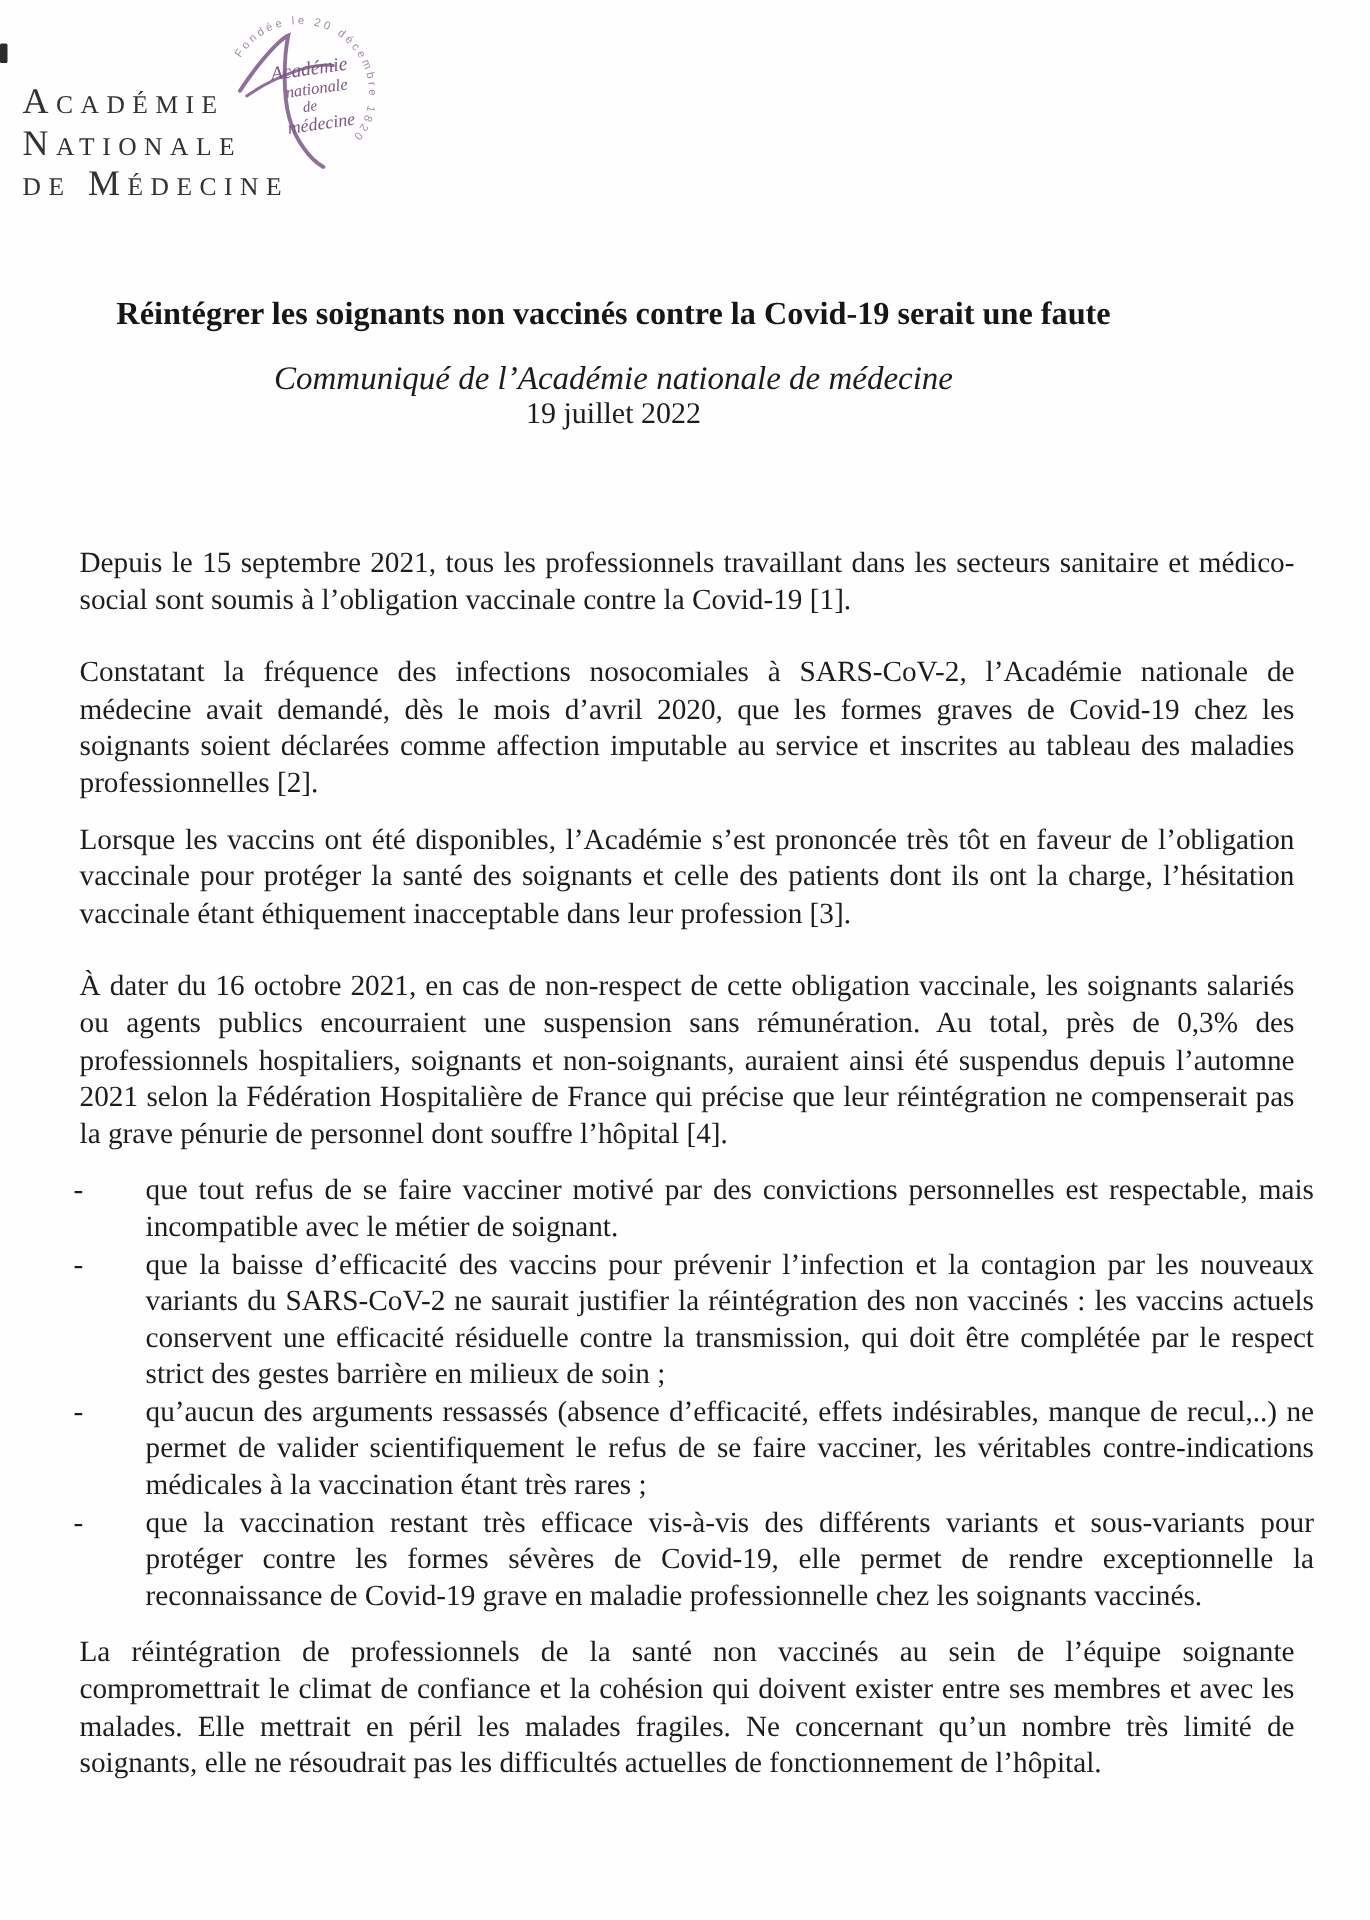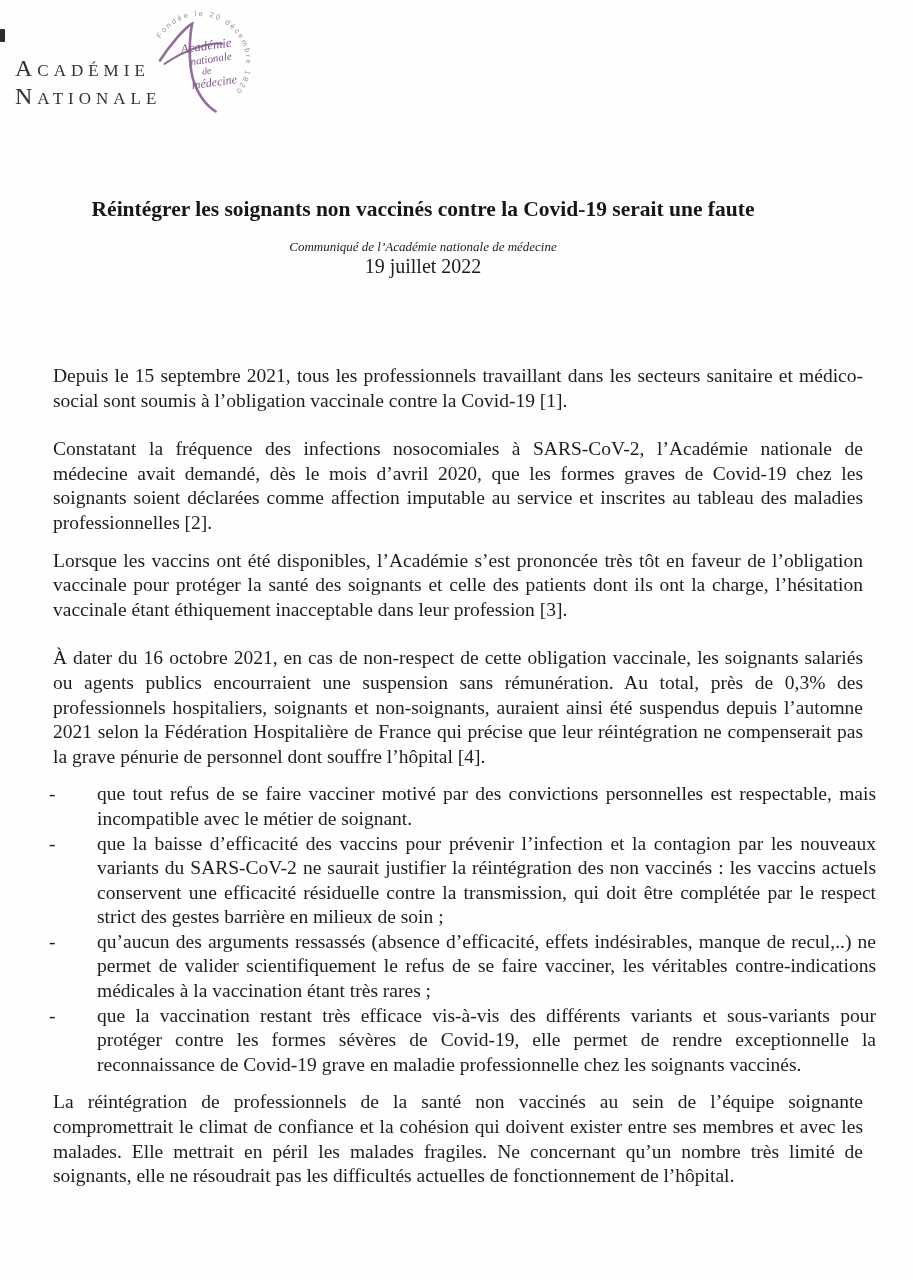--- a/index.html
+++ b/index.html
@@ -31,23 +31,23 @@
     fill:#a38aa8;
   }
   .seal .script{
     font-family:"Liberation Serif", serif;
     font-style:italic;
     fill:#7c5686;
   }
   .seal .flourish{stroke:#7c5686;fill:none;stroke-linecap:round;opacity:.85;}
 
   
-  .title-block{position:absolute;left:0;top:197px;width:818px;text-align:center;padding-left:14px;}
+  .title-block{position:absolute;left:0;top:197px;width:818px;text-align:center;}
   .doc-title{margin:0;font-size:21.5px;font-weight:bold;color:#161616;}
-  .doc-subtitle{margin-top:17px;font-style:italic;font-size:13px;color:#1c1c1c;}
+  .doc-subtitle{margin-top:17px;font-style:italic;font-size:22px;color:#1c1c1c;}
   .doc-date{margin-top:0;font-size:20px;color:#1c1c1c;}
 
   
   .doc-body{
     position:absolute;left:40px;top:351px;width:836px;
     font-size:19.5px;line-height:24.6px;
     text-align:justify;
     color:#1d1d1d;
   }
   .doc-body p{margin:13px;}
@@ -61,20 +61,21 @@
 <body>
 
 <div class="page">
 
   <div class="speck"></div>
 
   <header class="logo-block">
     <div class="wordmark">
       <div>Académie</div>
       <div>Nationale</div>
+      <div>de Médecine</div>
     </div>
 
     <svg class="seal" width="118" height="120" viewBox="0 0 118 120" aria-hidden="true">
       <defs>
         <path id="ring-path" d="M 59,105 A 46,46 0 1 1 59.01,105" transform="rotate(118 59 59)"></path>
       </defs>
       <text class="ring-text">
         <textPath href="#ring-path" startOffset="2">Fondée le 20 décembre 1820</textPath>
       </text>
       <g transform="rotate(-8 59 62)">

